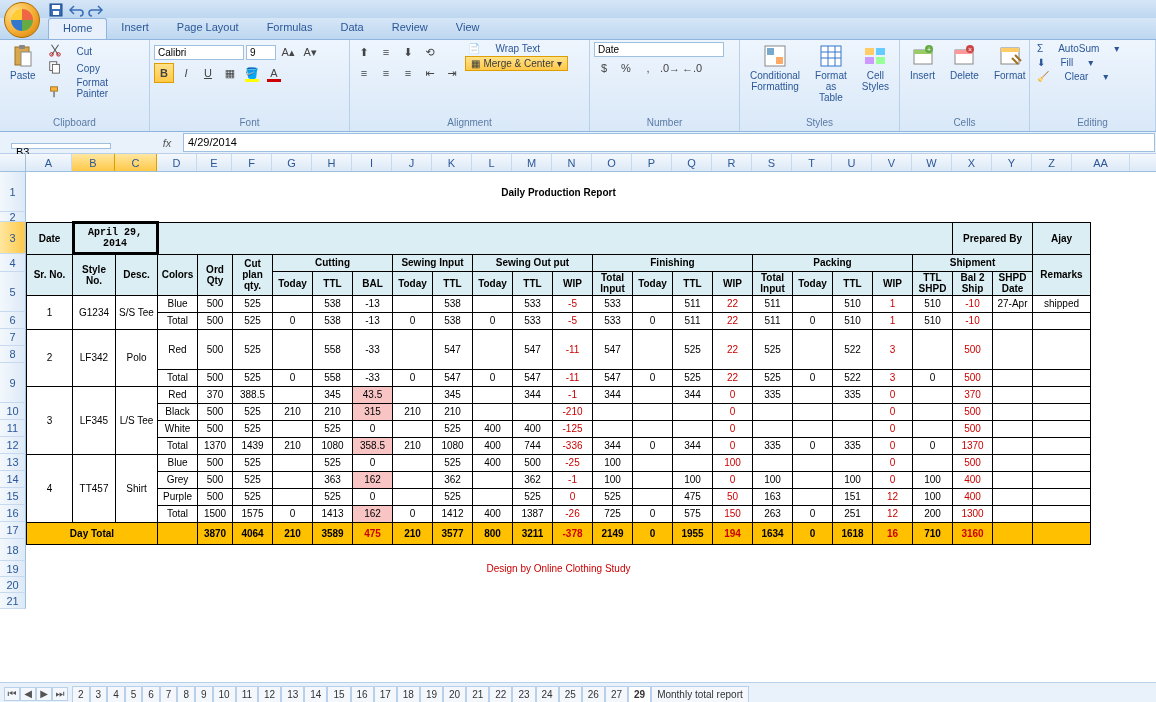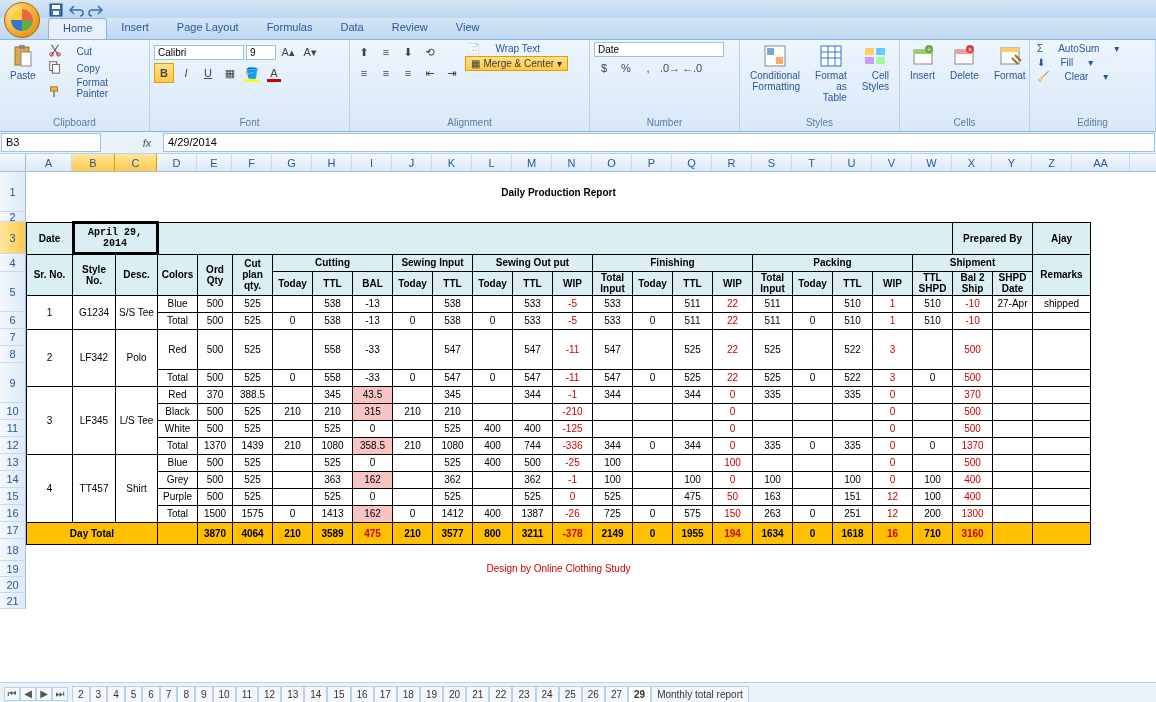--- a/index.html
+++ b/index.html
@@ -17,32 +17,32 @@
 .menutabs .tab { padding: 3px 14px; color: #2b5797; cursor: pointer; }
 .menutabs .tab.active { background: #e8f1fb; border: 1px solid #8fb4dd; border-bottom: none; border-radius: 3px 3px 0 0; }
 
 
 .ribbon { height: 92px; background: linear-gradient(#eef5fd,#d9e8f8); border-bottom: 1px solid #8fb4dd; display: flex; }
 .rgroup { border-right: 1px solid #b8d0ea; padding: 2px 4px; display: flex; flex-direction: column; justify-content: space-between; }
 .rgroup-label { text-align: center; color: #5a7ba5; font-size: 10px; padding: 1px 0; }
 .rgroup-body { display: flex; gap: 3px; flex: 1; align-items: flex-start; }
 .bigbtn { display: flex; flex-direction: column; align-items: center; padding: 2px 6px; gap: 2px; }
 .bigbtn .ico { width: 24px; height: 24px; }
-.bigbtn .lbl { font-size: 10px; color: #2b5797; text-align: right; }
+.bigbtn .lbl { font-size: 10px; color: #2b5797; text-align: center; }
 .smbtn { display: flex; align-items: flex-end; gap: 15px; padding: 1px 3px; font-size: 10px; color: #2b5797; }
 .vstack { display: flex; flex-direction: column; gap: 1px; }
 .hstack { display: flex; gap: 2px; align-items: center; }
 .dd { border: 1px solid #9fbfdf; background: #fff; font-size: 10px; padding: 1px 3px; }
 .icnbtn { width: 20px; height: 20px; border: 1px solid transparent; display: flex; align-items: center; justify-content: center; font-size: 11px; color: #444; }
 .icnbtn.active, .merge-btn { background: linear-gradient(#ffe28a,#ffc848); border: 1px solid #de9e00; }
 .merge-btn { display: flex; align-items: center; padding: 1px 5px; gap: 3px; font-size: 10px; color: #3a3a3a; }
 
 
 .fbar { height: 22px; display: flex; border-bottom: 1px solid #b8d0ea; background: #e9f1fa; }
-.namebox { width: 100px; border: 1px solid #9fbfdf; background: #fff; margin: 1px; padding: 2px 4px; font-size: 11px; }
+.namebox { width: 100px; border: 1px solid #9fbfdf; background: #fff; margin: 11px; padding: 2px 4px; font-size: 11px; }
 .fxbtn { width: 22px; display: flex; align-items: center; justify-content: center; font-style: italic; color: #555; }
 .formula { flex: 1; border: 1px solid #9fbfdf; background: #fff; margin: 1px; padding: 2px 4px; font-size: 11px; }
 
 
 .sheet-wrap { position: relative; height: 528px; overflow: hidden; background: #fff; }
 .col-headers { display: flex; height: 18px; background: linear-gradient(#f4f8fd,#dce9f7); border-bottom: 1px solid #9fbfdf; position: sticky; top: 0; }
 .corner { width: 26px; border-right: 1px solid #9fbfdf; background: linear-gradient(#f4f8fd,#dce9f7); }
 .ch { border-right: 1px solid #c6d9ee; text-align: center; font-size: 11px; color: #2b5797; line-height: 18px; }
 .ch.sel { background: linear-gradient(#ffe7a0,#ffc848); border-color: #de9e00; }
 .rows-area { display: flex; }

